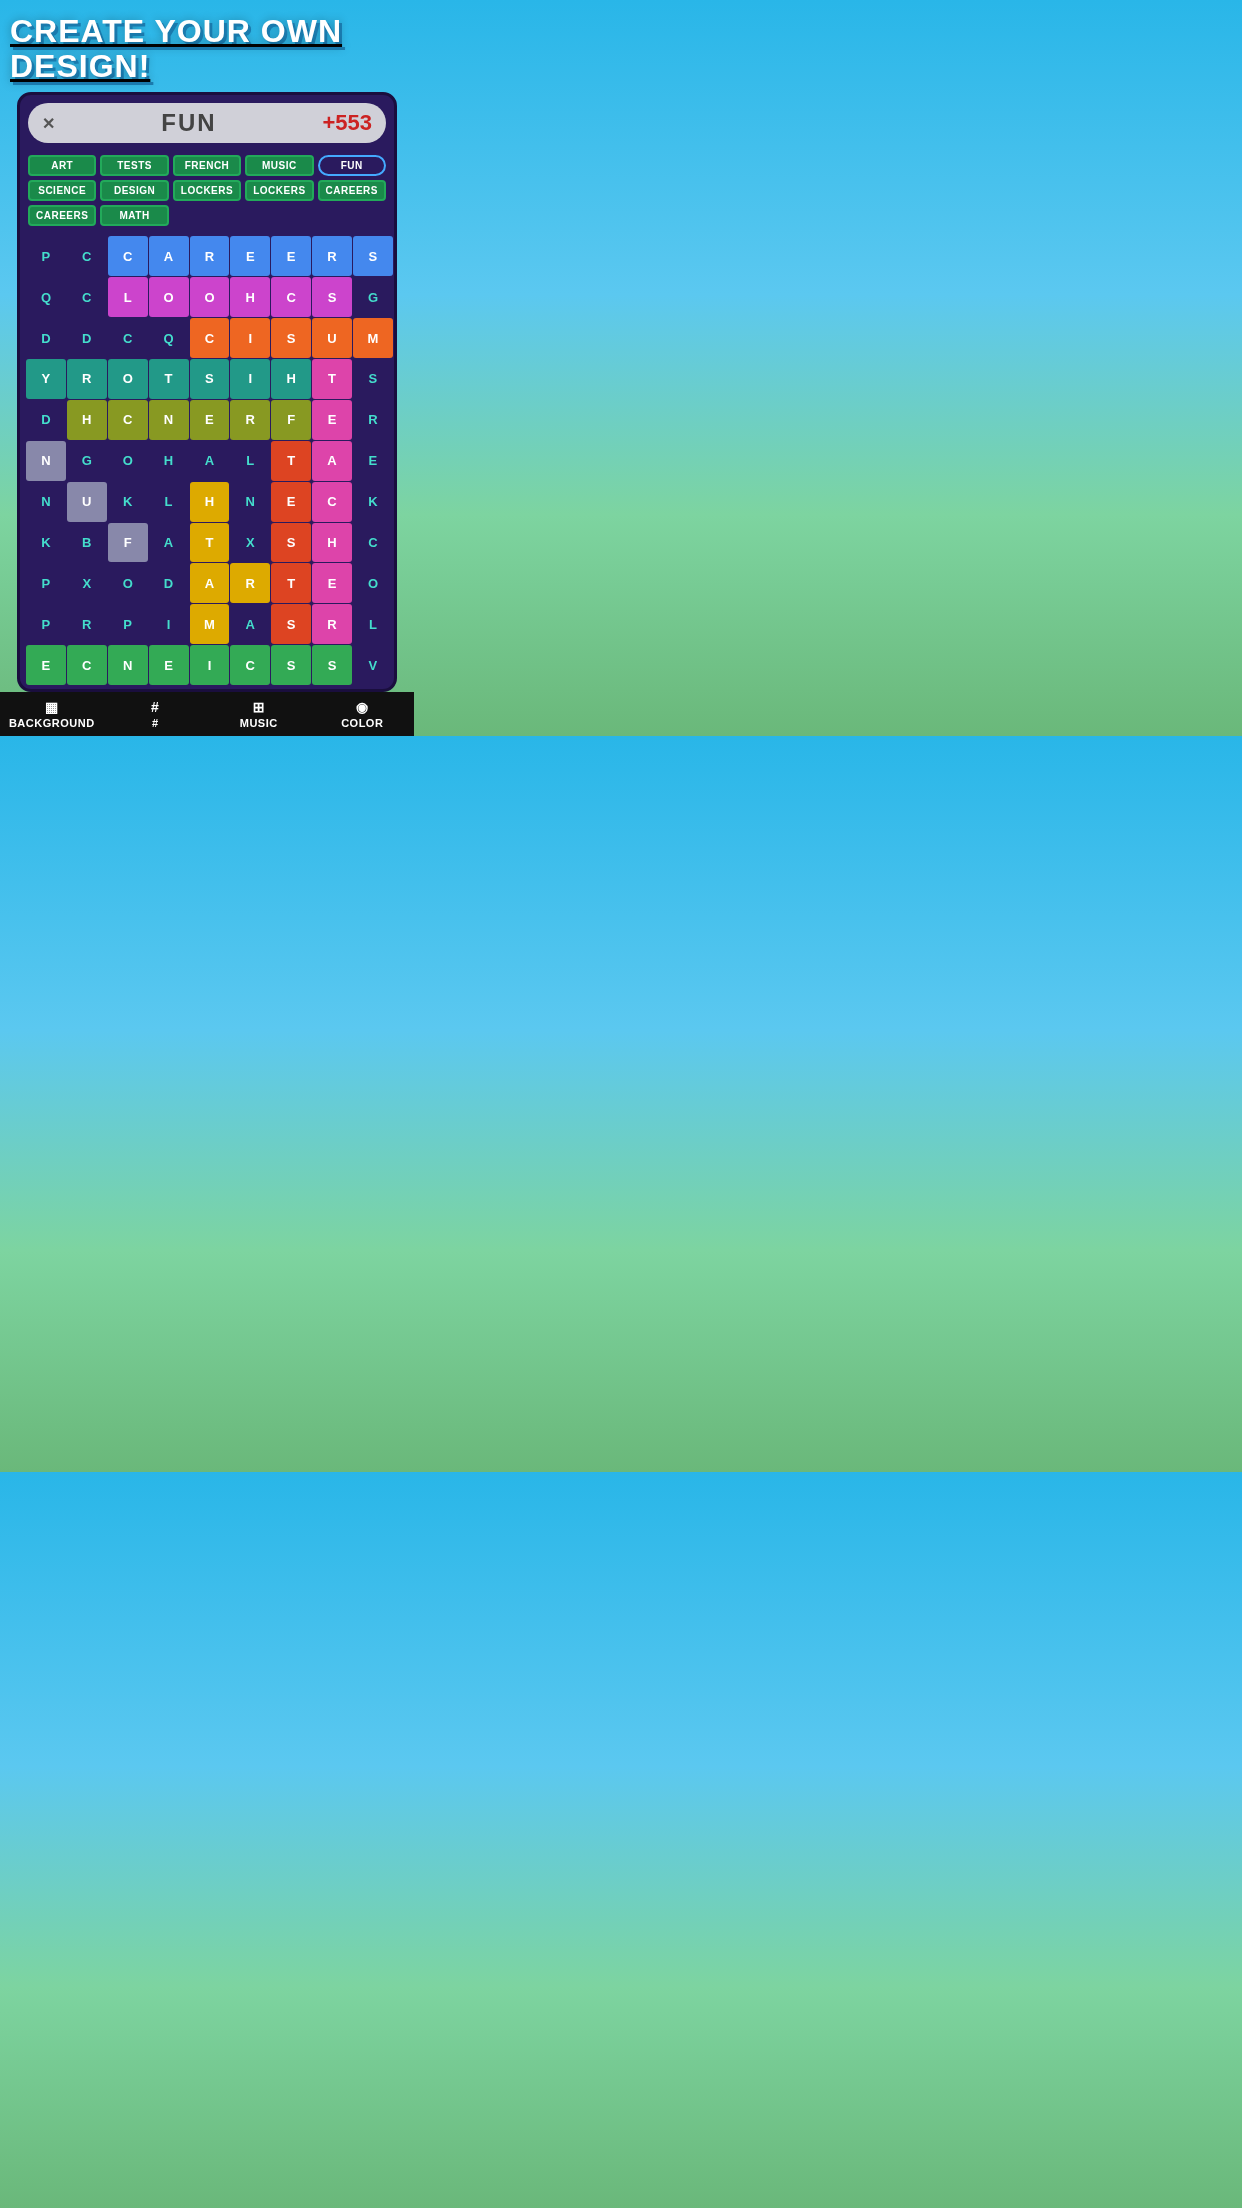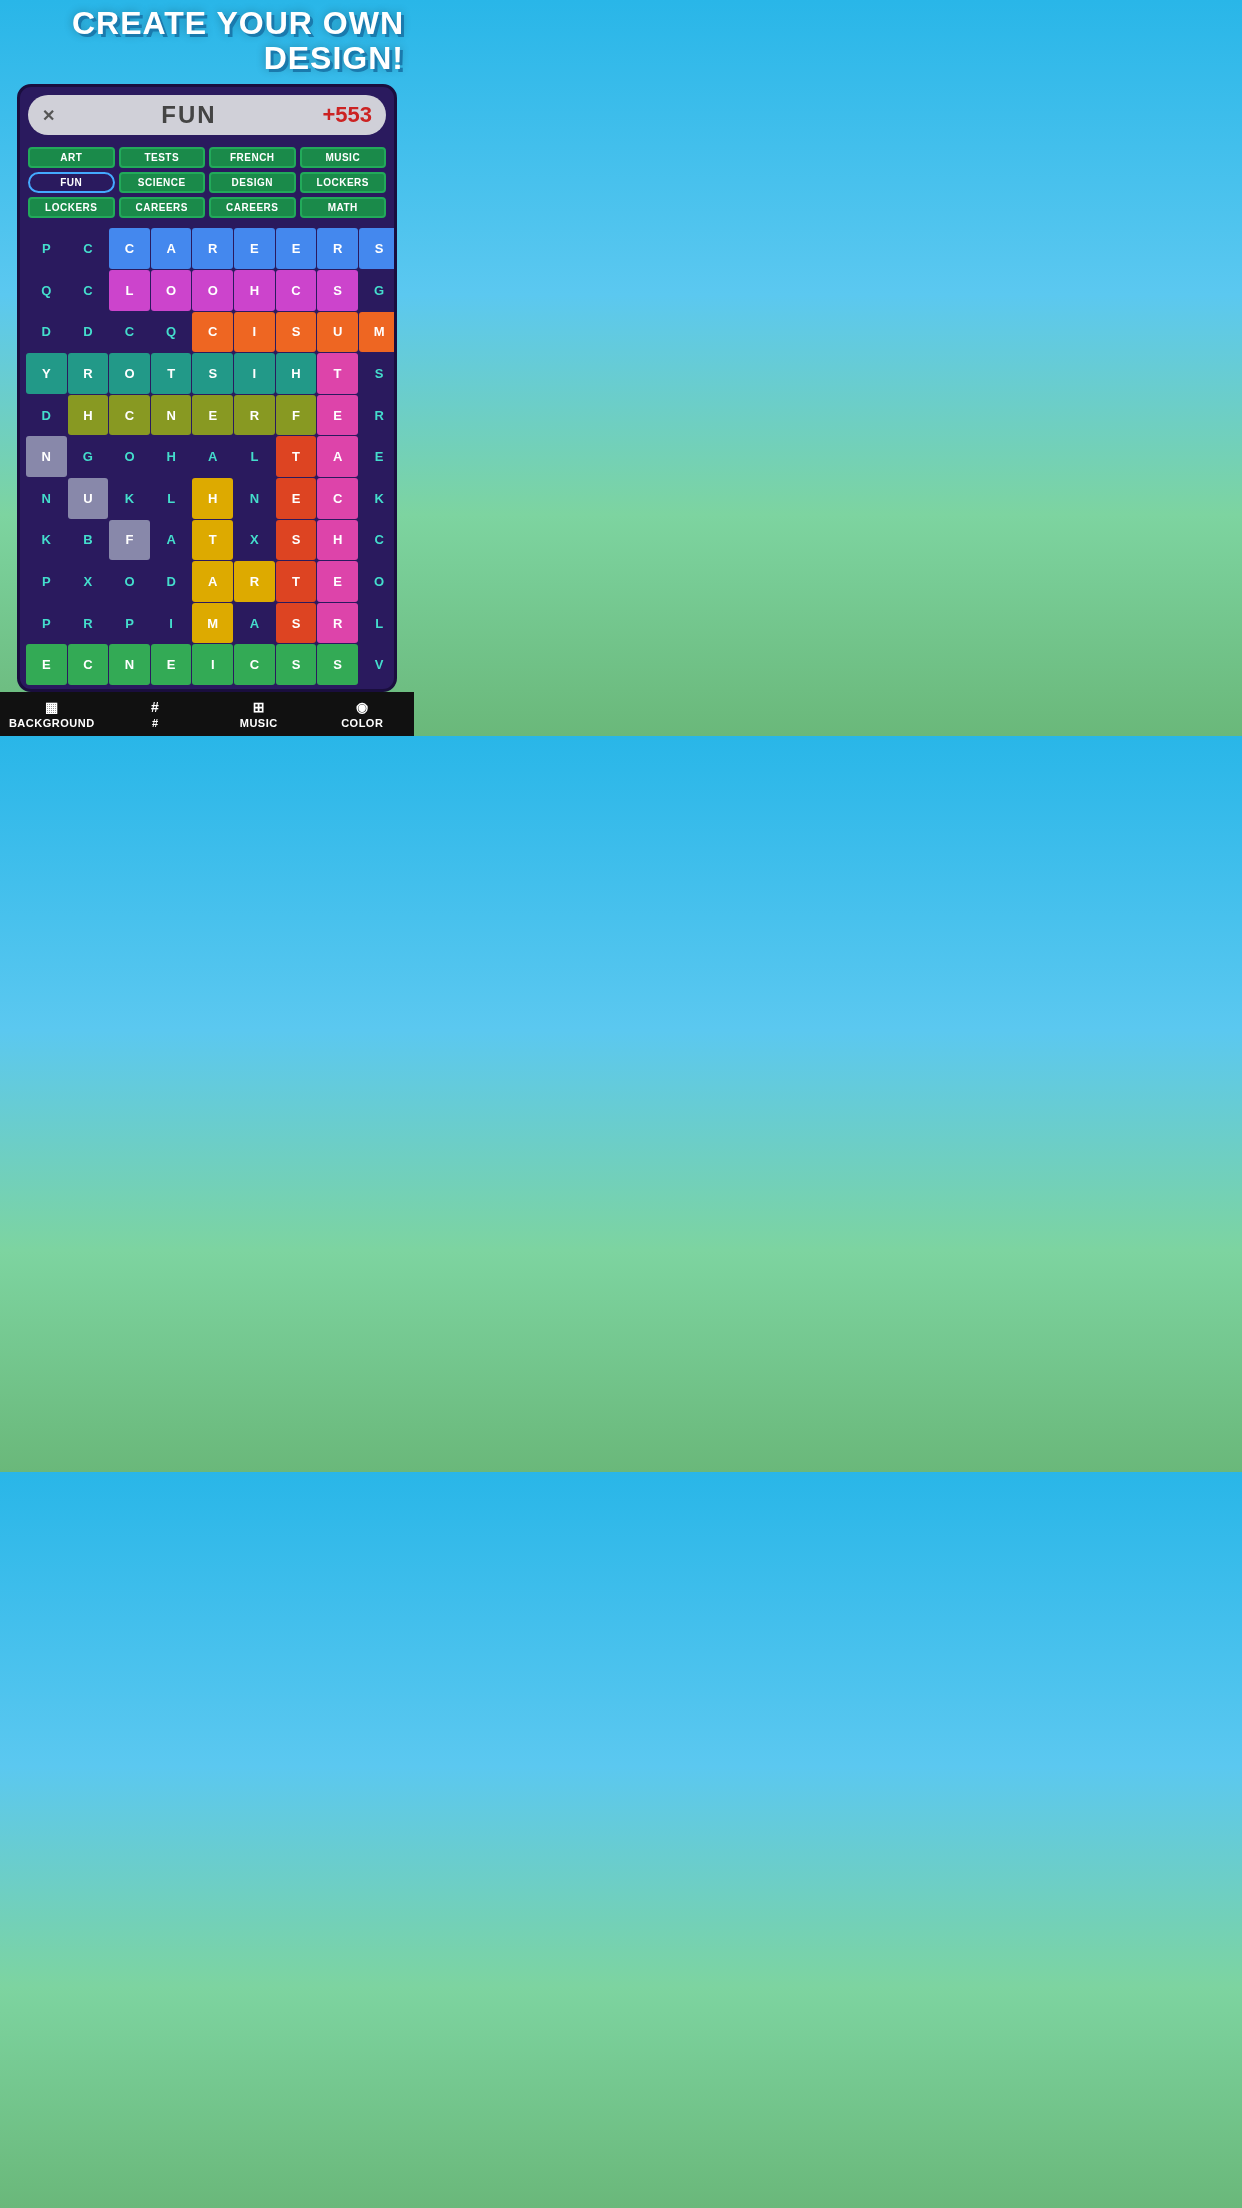--- a/index.html
+++ b/index.html
@@ -10,22 +10,23 @@
       font-family: 'Arial Black', Arial, sans-serif;
       background: linear-gradient(180deg, #29b6e8 0%, #5bc8f0 40%, #7dd4a0 70%, #6ab87a 100%);
       display: flex;
       flex-direction: column;
       align-items: center;
     }
 
     
     .header {
       width: 100%;
-      padding: 6px 10px 8px;
-      text-align: right;
+      padding: 14px 10px 8px;
+      text-align: left;
+      text-decoration: underline;
     }
     .header-title {
       font-size: 32px;
       font-weight: 900;
       color: white;
       text-shadow: 3px 3px 0px #1a7aad, 0 0 10px rgba(0,0,0,0.3);
       letter-spacing: 1px;
       line-height: 1.1;
     }
 
@@ -67,21 +68,21 @@
     }
     .search-score {
       font-size: 22px;
       font-weight: 900;
       color: #cc2222;
     }
 
     
     .word-chips {
       display: grid;
-      grid-template-columns: repeat(4, 1fr);
+      grid-template-columns: repeat(5, 1fr);
       gap: 4px;
       padding: 4px 8px 6px;
     }
     .chip {
       background: #1a8a4a;
       border: 2px solid #22aa5a;
       color: white;
       font-size: 10px;
       font-weight: 800;
       text-align: center;

